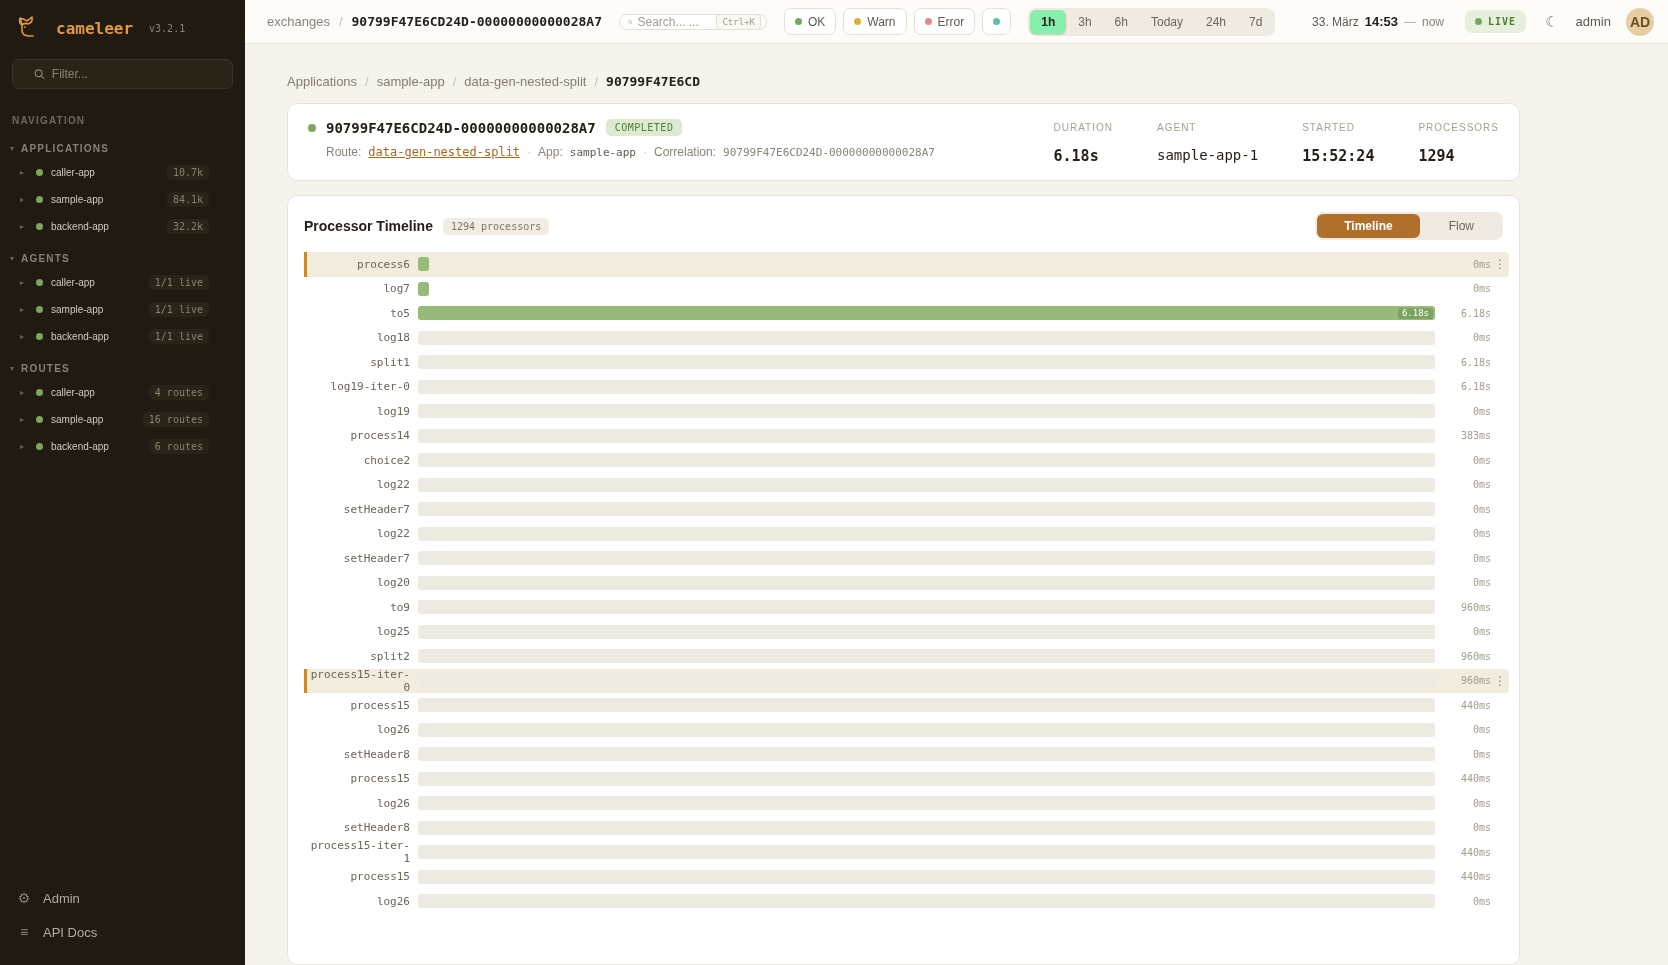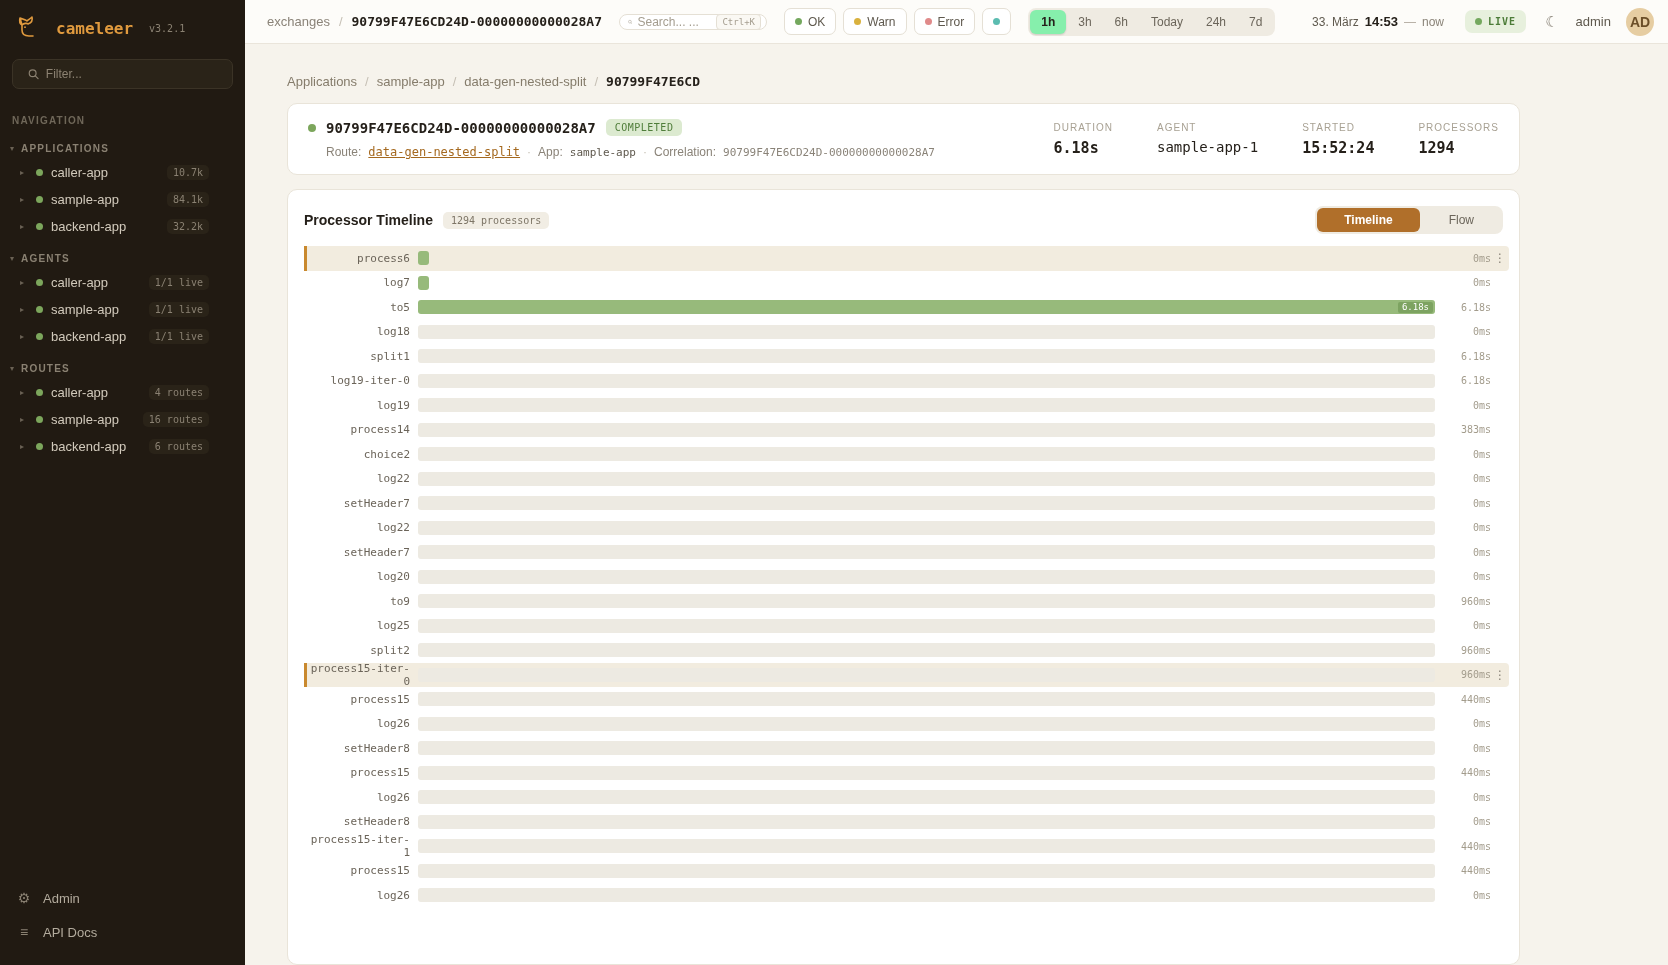--- a/index.html
+++ b/index.html
@@ -6,31 +6,31 @@
   html,body { width:1668px; height:965px; overflow:hidden; }
   body { font-family:"Liberation Sans","DejaVu Sans",sans-serif; background:#f6f3ec; display:flex; color:#25201a; }
   .mono { font-family:"DejaVu Sans Mono",monospace; }
   button { font-family:inherit; cursor:pointer; }
 
   
   .sidebar { width:245px; min-width:245px; height:965px; background:#211a12; display:flex; flex-direction:column; }
   .logo-row { display:flex; align-items:center; gap:16px; padding:15px 14px 12px 14px; }
   .logo-name { color:#e09a3e; font-family:"DejaVu Sans Mono",monospace; font-size:16px; font-weight:bold; }
   .logo-ver { color:#8a8172; font-size:10px; font-family:"DejaVu Sans Mono",monospace; }
-  .filter-box { margin:6px 12px 12px 12px; height:30px; background:#2a2318; border:1px solid #3b3326; border-radius:7px; display:flex; align-items:center; gap:7px; padding:0 15px; }
+  .filter-box { margin:6px 12px 12px 12px; height:30px; background:#2a2318; border:1px solid #3b3326; border-radius:7px; display:flex; align-items:center; gap:7px; padding:0 21px; }
   .filter-input { background:transparent; border:none; outline:none; color:#cfc8bb; font-size:12px; width:100%; font-family:inherit; }
   .filter-input::placeholder { color:#8c8272; }
   .nav-label { color:#6f6759; font-size:10px; letter-spacing:1.2px; padding:14px 14px 4px 12px; font-weight:bold; }
   .group-header { display:flex; align-items:center; gap:7px; padding:13px 14px 5px 10px; cursor:pointer; }
   .group-caret { color:#6a6154; font-size:8px; }
   .group-label { color:#8a8172; font-size:10px; letter-spacing:1.2px; font-weight:bold; }
   .side-item { display:flex; align-items:center; gap:8px; padding:6px 36px 6px 20px; cursor:pointer; }
   .item-caret { color:#6a6154; font-size:8px; width:8px; }
   .dot { width:7px; height:7px; border-radius:50%; flex:none; }
-  .item-name { color:#d2cabc; font-size:13px; flex:1; }
+  .item-name { color:#d2cabc; font-size:10px; flex:1; }
   .item-badge { color:#8a8172; font-size:10px; font-family:"DejaVu Sans Mono",monospace; background:#2a2318; padding:2px 6px; border-radius:5px; white-space:nowrap; }
   .side-footer { margin-top:auto; padding:10px 0 16px 0; }
   .footer-item { display:flex; align-items:center; gap:11px; padding:9px 16px; color:#b3ab9d; font-size:13px; cursor:pointer; }
   .footer-icon { color:#8a8172; font-size:14px; width:16px; text-align:center; }
 
   
   .main { flex:1; display:flex; flex-direction:column; height:965px; overflow:hidden; }
   .topbar { height:44px; min-height:44px; background:#fdfcf9; border-bottom:1px solid #eae5db; display:flex; align-items:center; padding:0 14px 0 22px; gap:9px; }
   .tb-crumb { color:#8a8378; font-size:13px; }
   .tb-slash { color:#c5bfb4; font-size:13px; }
@@ -68,21 +68,21 @@
   .status-dot { width:8px; height:8px; border-radius:50%; }
   .ex-id { font-size:14px; font-weight:bold; color:#25201a; }
   .ex-badge { background:#dcead0; color:#4f7d3a; font-size:10px; letter-spacing:.5px; padding:3px 9px; border-radius:5px; }
   .ex-meta { display:flex; align-items:center; gap:7px; padding-left:18px; font-size:12px; }
   .meta-label { color:#8a8378; }
   .meta-link { color:#a5691f; text-decoration:underline; font-size:12px; cursor:pointer; }
   .meta-dot { color:#c5bfb4; }
   .meta-mono { color:#5f594e; font-size:11px; }
   .meta-muted { color:#8a8378; font-size:11px; }
   .ex-stats { display:flex; gap:44px; padding-top:3px; }
-  .stat-label { font-size:10px; letter-spacing:1px; color:#a8a193; margin-bottom:6px; }
+  .stat-label { font-size:10px; letter-spacing:1px; color:#a8a193; margin-bottom:14px; }
   .stat-value { font-size:15px; font-weight:bold; color:#25201a; }
   .stat-value.normal { font-weight:normal; font-size:14px; }
 
   .tl-card { flex:1; overflow:hidden; display:flex; flex-direction:column; }
   .tl-header { display:flex; align-items:center; gap:10px; padding:16px 16px 10px 16px; }
   .tl-title { font-size:14px; font-weight:bold; color:#25201a; }
   .tl-count { background:#f1ede4; color:#7d7566; font-size:10px; padding:3px 8px; border-radius:5px; }
   .toggle { margin-left:auto; background:#efebe2; border-radius:8px; display:flex; padding:2px; gap:2px; }
   .tg { border:none; background:transparent; font-size:12px; color:#6b655a; padding:5px 27px; border-radius:6px; }
   .tg.active { background:#b06f2a; color:#fff; font-weight:bold; }

